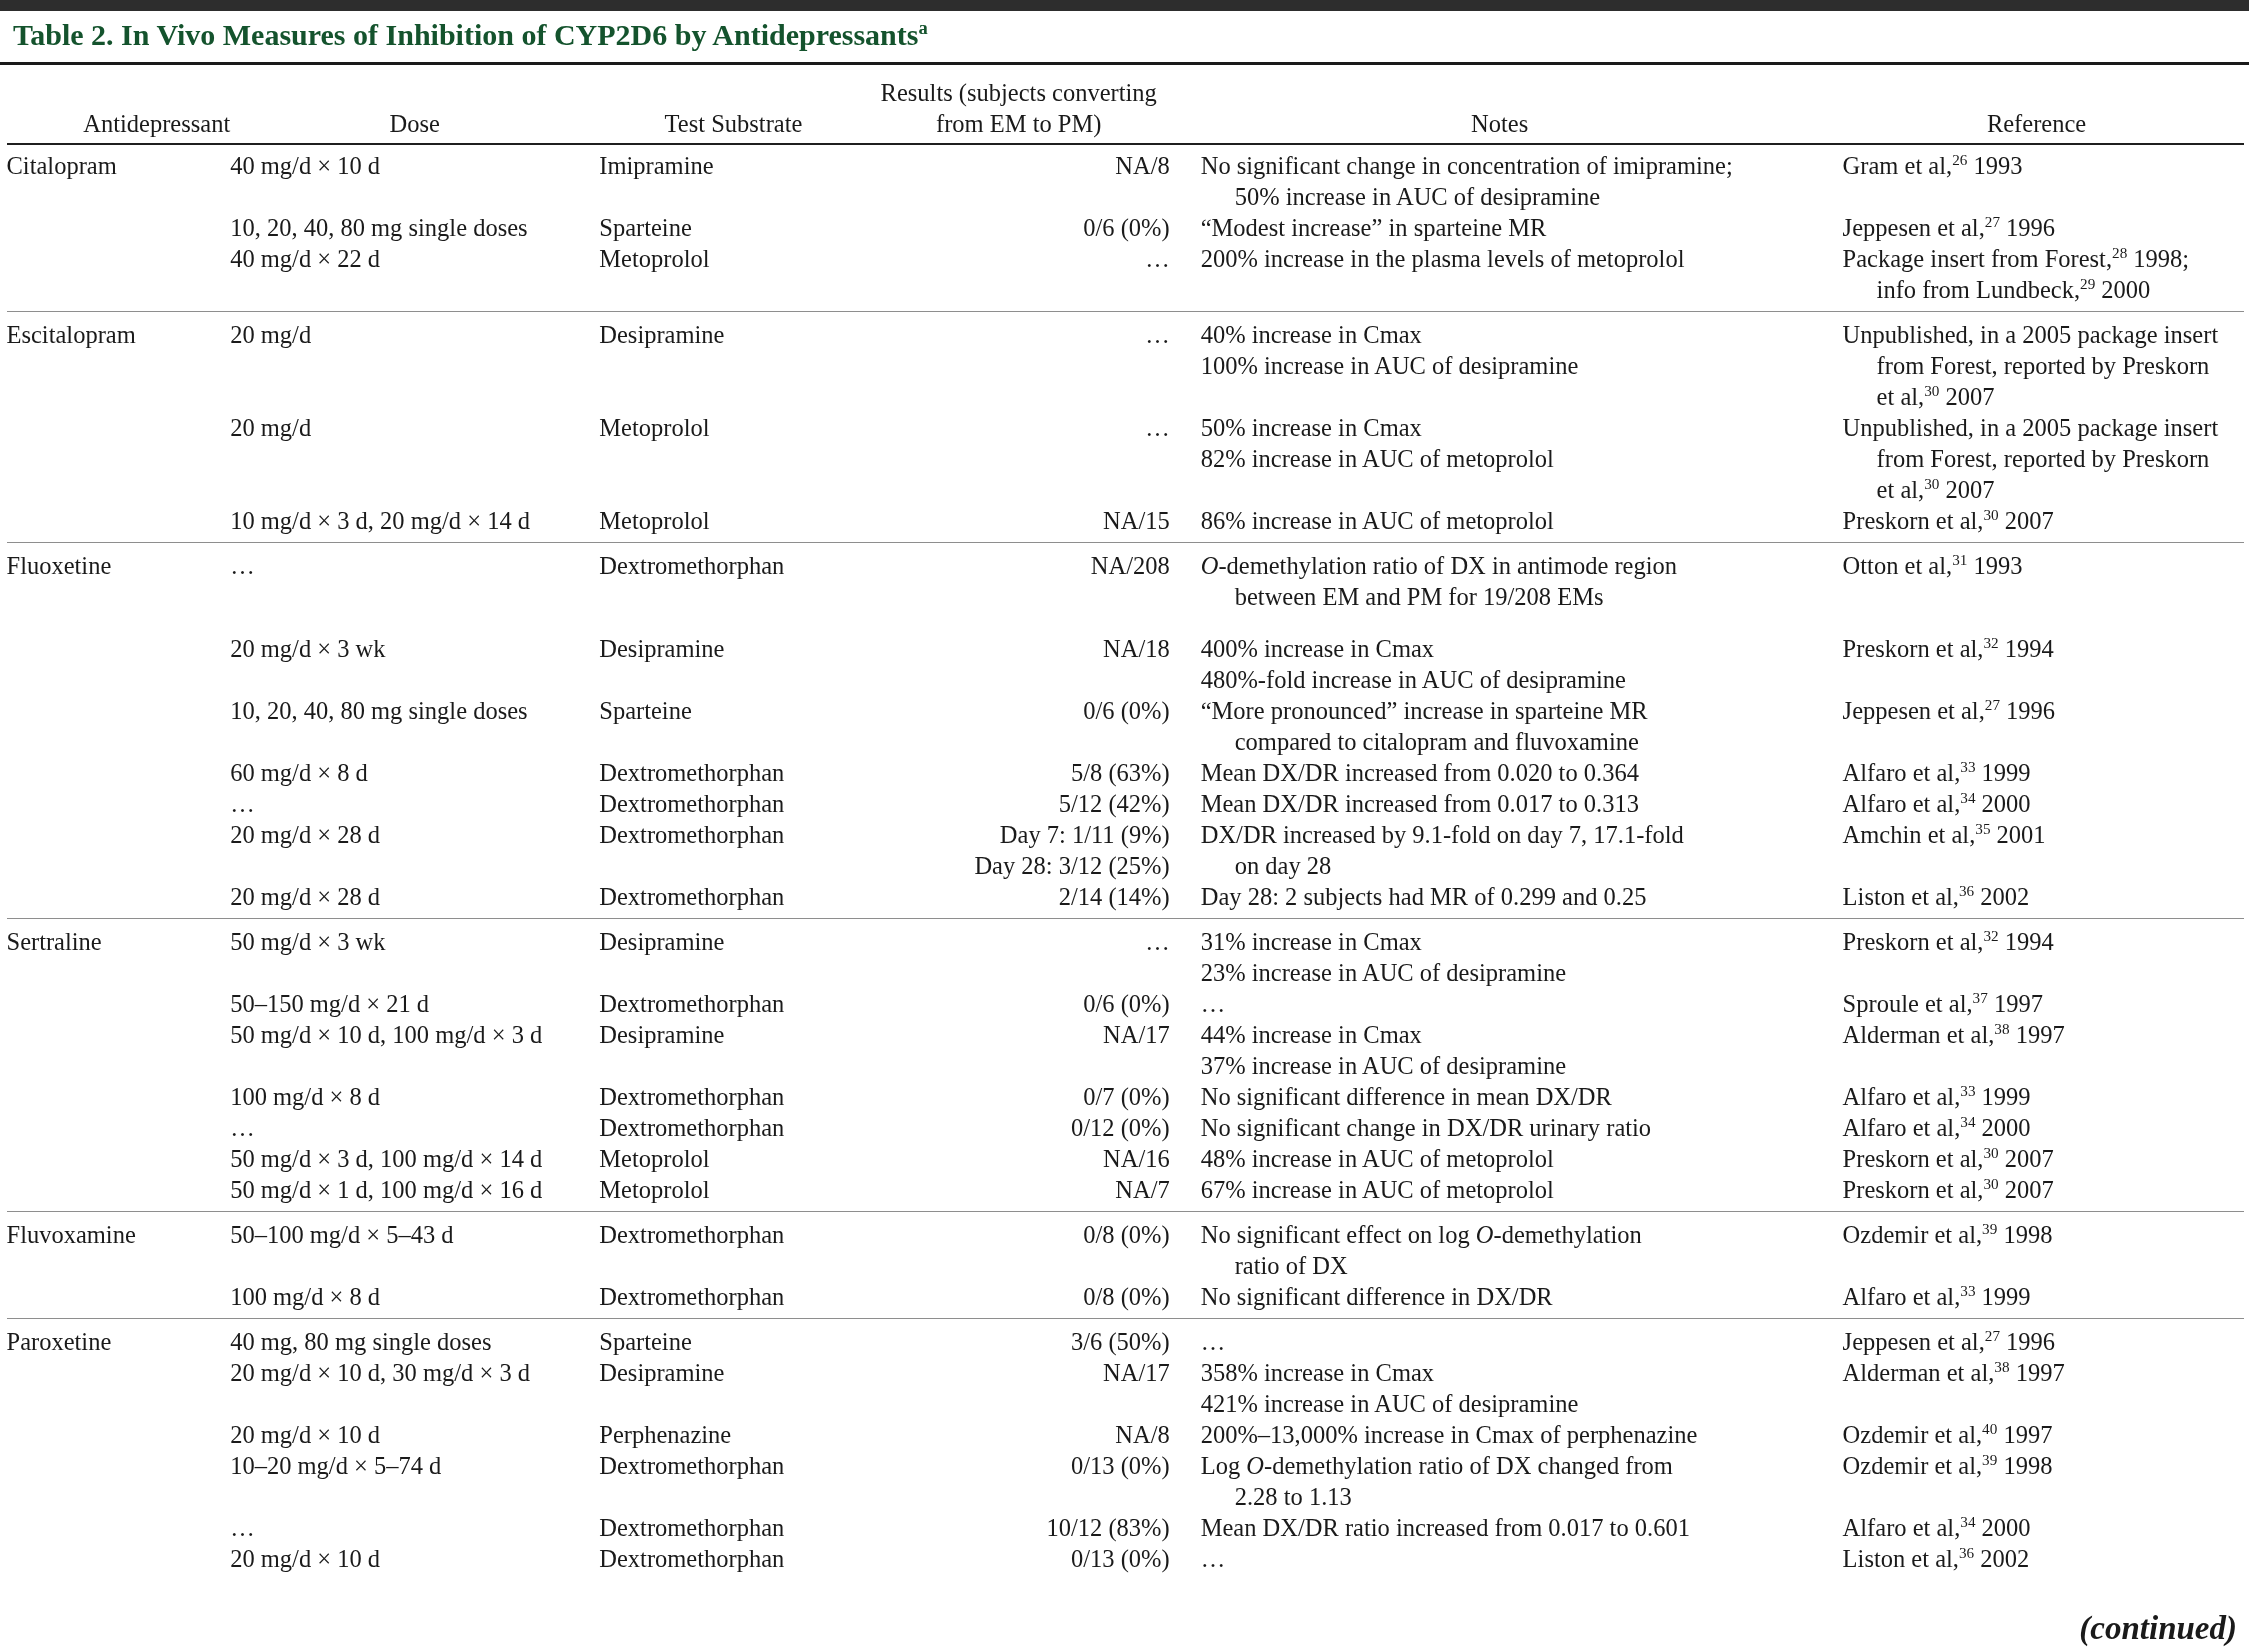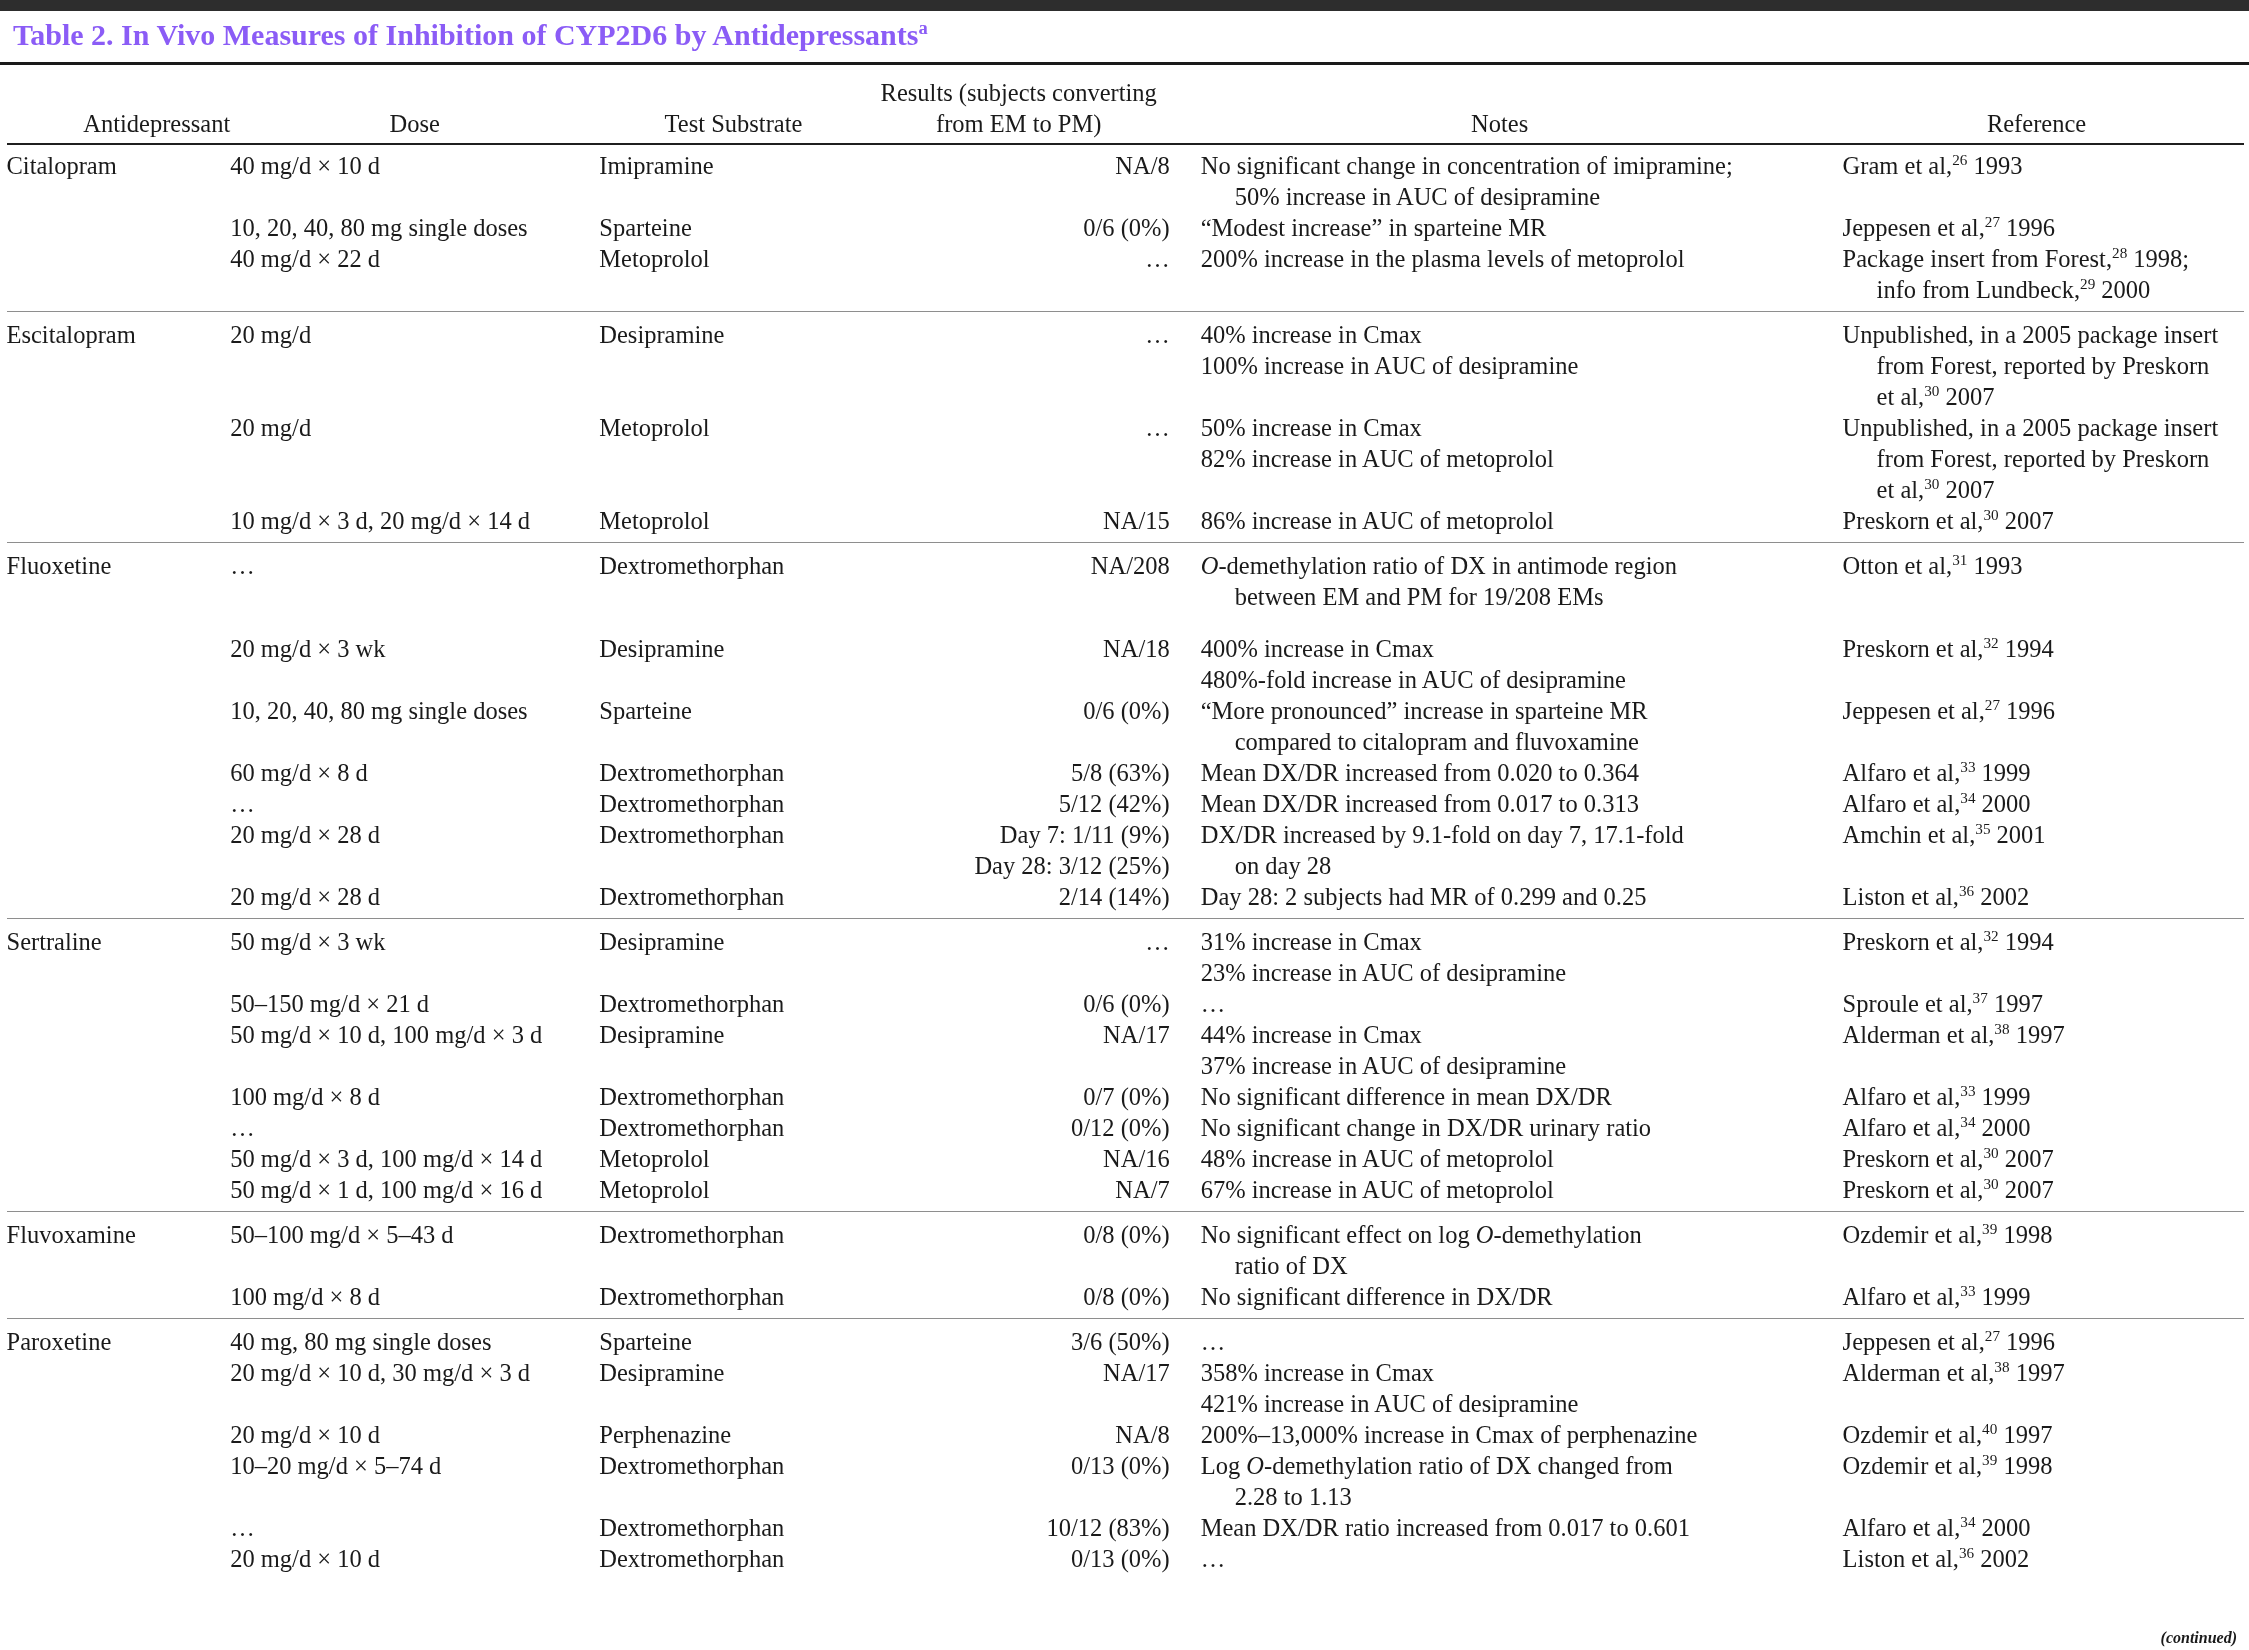--- a/index.html
+++ b/index.html
@@ -6,21 +6,21 @@
   .page{
     width:2250px;height:1650px;box-sizing:border-box;padding:0 6.5px;
     position:relative;overflow:hidden;background:#fff;
     font-family:"Liberation Serif",serif;color:#1a1a1a;
   }
   .topbar{height:10.6px;background:#2d2d2d;margin:0 -6.5px;}
   .title-block{
     border-bottom:3.3px solid #1a1a1a;margin:0 -6.5px;padding:7.3px 6.5px 9.8px 13px;
   }
   .title-block h1{
-    margin:0;font-size:30px;font-weight:bold;line-height:1.15;color:#8b5cf6;
+    margin:0;font-size:30px;font-weight:bold;line-height:1.15;color:#14532d;
   }
   table.datatable{
     width:100%;border-collapse:collapse;table-layout:fixed;
     font-size:24.5px;line-height:31px;
   }
   thead th{
     font-weight:normal;vertical-align:bottom;
     padding:11.4px 0 4.9px 0;border-bottom:2.4px solid #1f1f1f;
   }
   thead th.left{text-align:right;}
@@ -30,21 +30,21 @@
   tbody tr.group-end td{padding-bottom:6.5px;}
   tbody tr.spacer td{padding-top:21px;}
   .results-cell{text-align:right;}
   .notes-cell{padding-left:31px;}
   .reference-cell{padding-left:13px;}
   .line{}
   .cont{padding-left:34px;}
   sup{font-size:0.62em;vertical-align:super;line-height:0;}
   .continued{
     position:absolute;right:13px;bottom:3.3px;
-    font-weight:bold;font-style:italic;font-size:16px;
+    font-weight:bold;font-style:italic;font-size:33px;
   }
 </style>
 </head>
 <body>
 
 <div class="page">
   <div class="topbar"></div>
 
   <div class="title-block">
     <h1>Table 2. In Vivo Measures of Inhibition of CYP2D6 by Antidepressants<sup>a</sup></h1>

